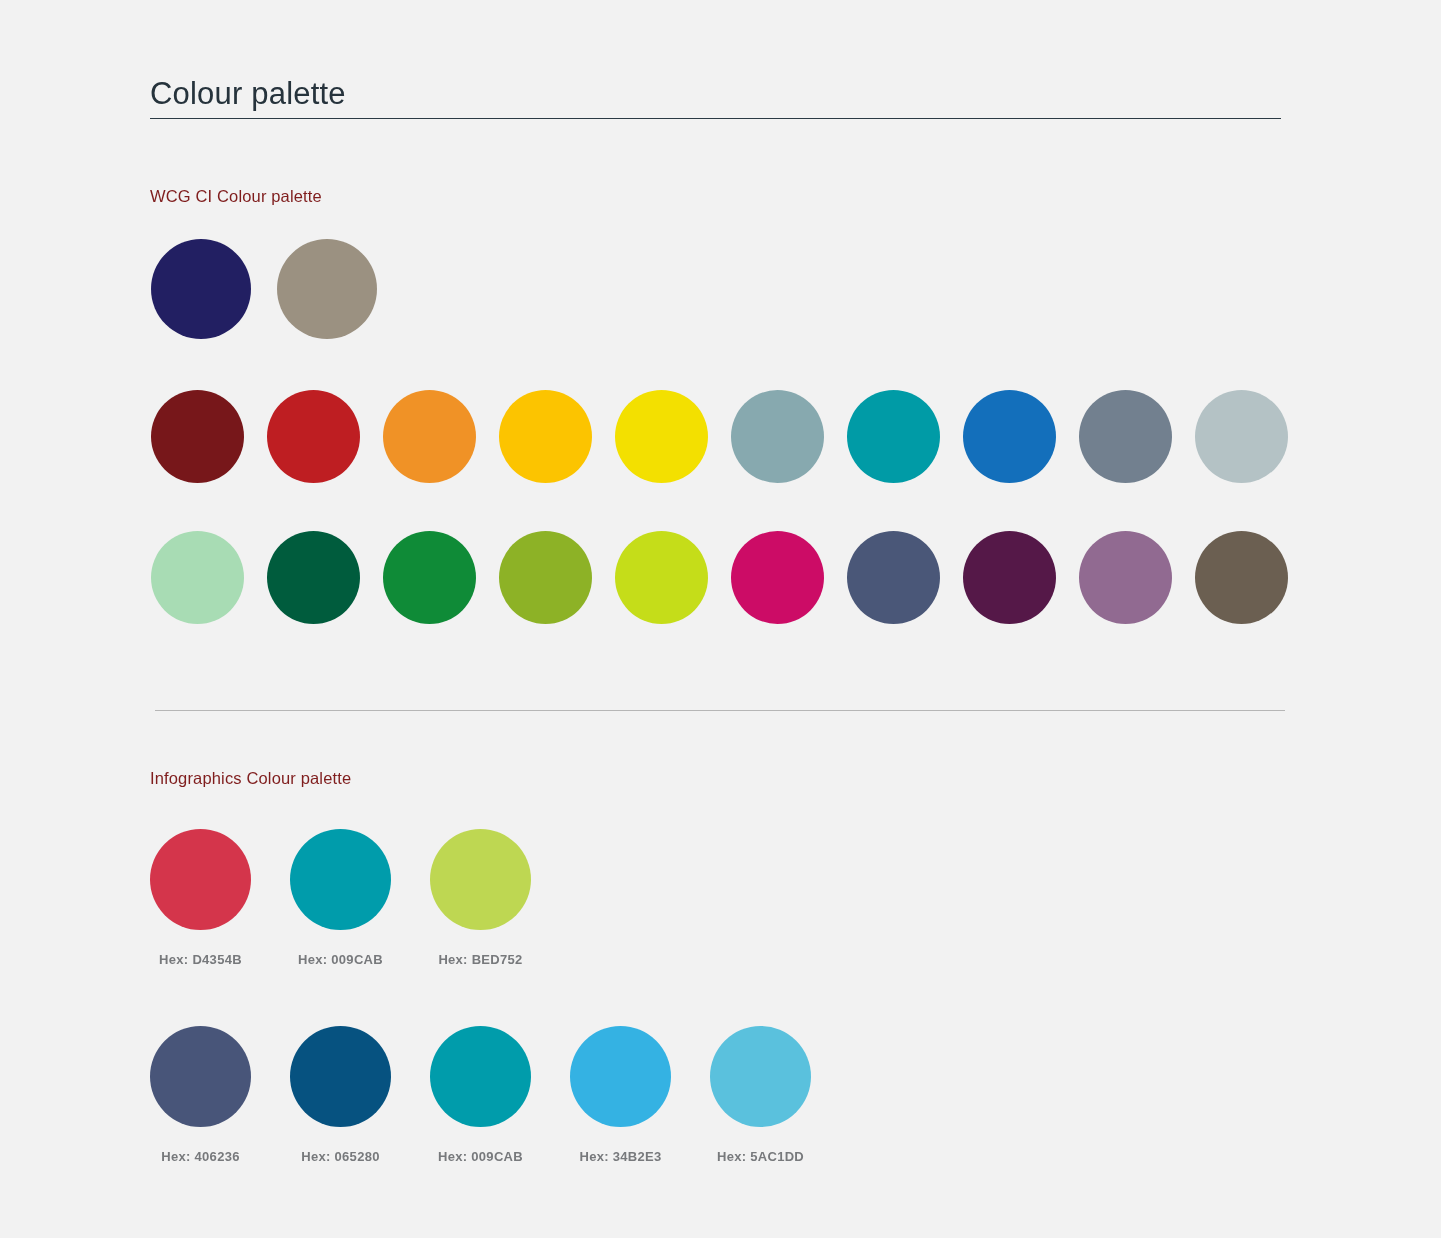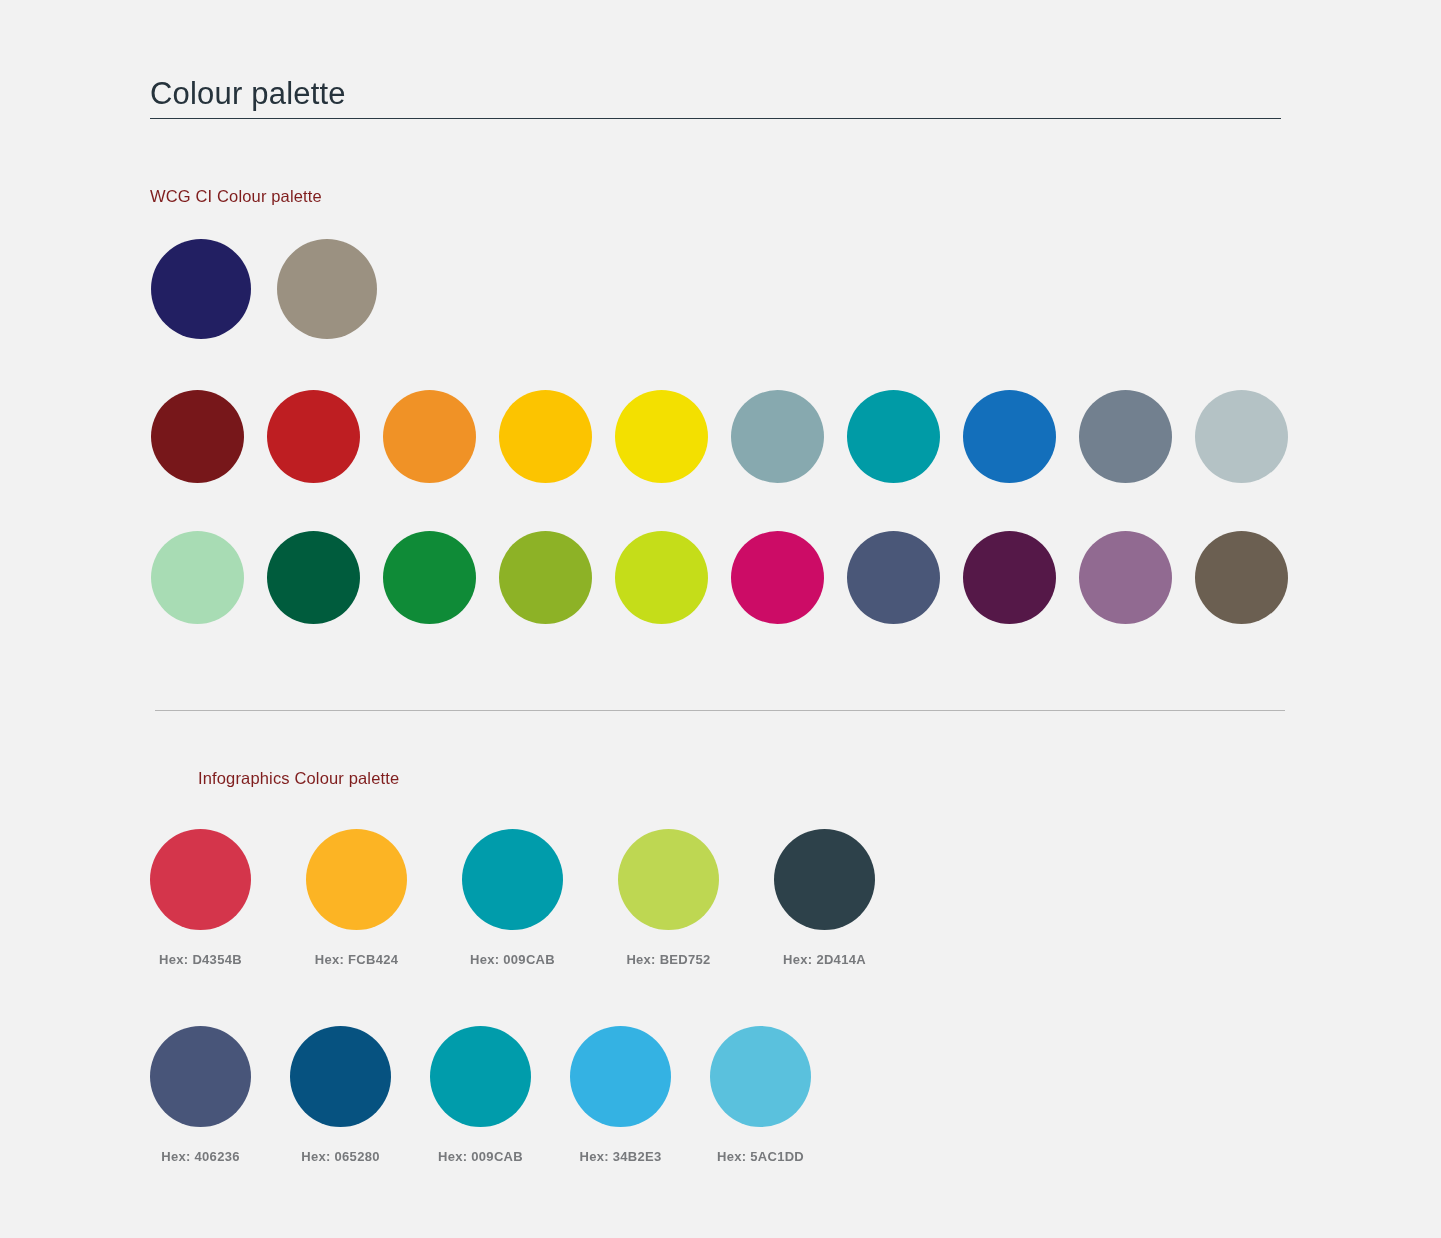--- a/index.html
+++ b/index.html
@@ -47,21 +47,21 @@
   
   .section-label {
     position: absolute;
     font-size: 16.5px;
     font-weight: 400;
     color: #7f1d1d;
     letter-spacing: 0.15px;
     white-space: nowrap;
   }
   #label-wcg { left: 150px; top: 185px; }
-  #label-info { left: 150px; top: 767px; margin-left: 48px; }
+  #label-info { left: 150px; top: 767px; }
 
   .section-rule {
     position: absolute;
     left: 155px;
     top: 708px;
     width: 1130px;
     height: 1px;
     background: #b6b6b6;
   }
 
@@ -83,21 +83,21 @@
   #ci-row-brand .swatch { width: 126px; }
   #ci-row-brand .dot { width: 100px; height: 100px; }
 
   
   #ci-row-warm { left: 151px; top: 388px; }
   #ci-row-cool { left: 151px; top: 529px; }
   #ci-row-warm .swatch, #ci-row-cool .swatch { width: 116px; }
   #ci-row-warm .dot, #ci-row-cool .dot { width: 93px; height: 93px; }
 
   
-  #info-row-1 { left: 150px; top: 827px; gap: 16px; }
+  #info-row-1 { left: 150px; top: 827px; }
   #info-row-2 { left: 150px; top: 1024px; }
   #info-row-1 .swatch, #info-row-2 .swatch { width: 140px; }
   #info-row-1 .dot, #info-row-2 .dot { width: 101px; height: 101px; }
 
   .hex-label {
     margin-top: 22px;
     width: 101px;
     text-align: center;
     font-size: 13px;
     font-weight: bold;
@@ -192,35 +192,27 @@
   <div class="section-rule"></div>
 
   <div class="section-label" id="label-info">Infographics Colour palette</div>
 
   <div class="row" id="info-row-1">
       <div class="swatch">
         <span class="dot" style="background: rgb(212, 53, 75);"></span>
         <div class="hex-label">Hex: D4354B</div>
       </div>
       <div class="swatch">
-        <span class="dot" style="background: rgb(252, 180, 36);"></span>
-        <div class="hex-label">Hex: FCB424</div>
-      </div>
-      <div class="swatch">
         <span class="dot" style="background: rgb(0, 156, 171);"></span>
         <div class="hex-label">Hex: 009CAB</div>
       </div>
       <div class="swatch">
         <span class="dot" style="background: rgb(190, 215, 82);"></span>
         <div class="hex-label">Hex: BED752</div>
       </div>
-      <div class="swatch">
-        <span class="dot" style="background: rgb(45, 65, 74);"></span>
-        <div class="hex-label">Hex: 2D414A</div>
-      </div>
     </div>
   <div class="row" id="info-row-2">
       <div class="swatch">
         <span class="dot" style="background: rgb(72, 85, 121);"></span>
         <div class="hex-label">Hex: 406236</div>
       </div>
       <div class="swatch">
         <span class="dot" style="background: rgb(6, 82, 128);"></span>
         <div class="hex-label">Hex: 065280</div>
       </div>

